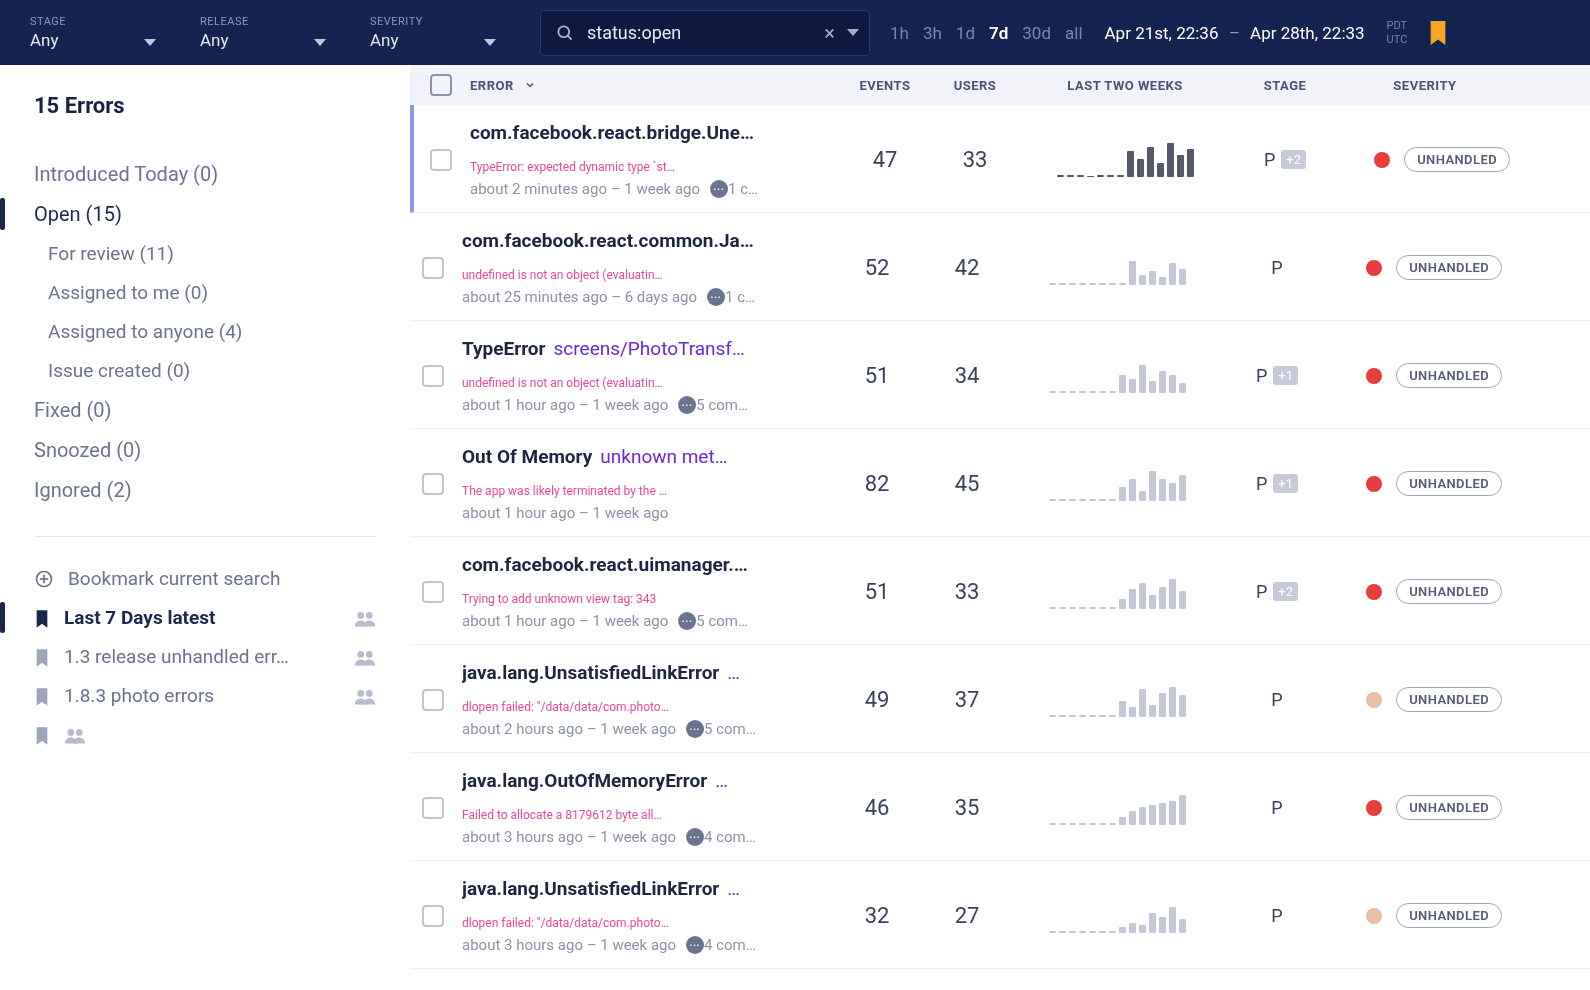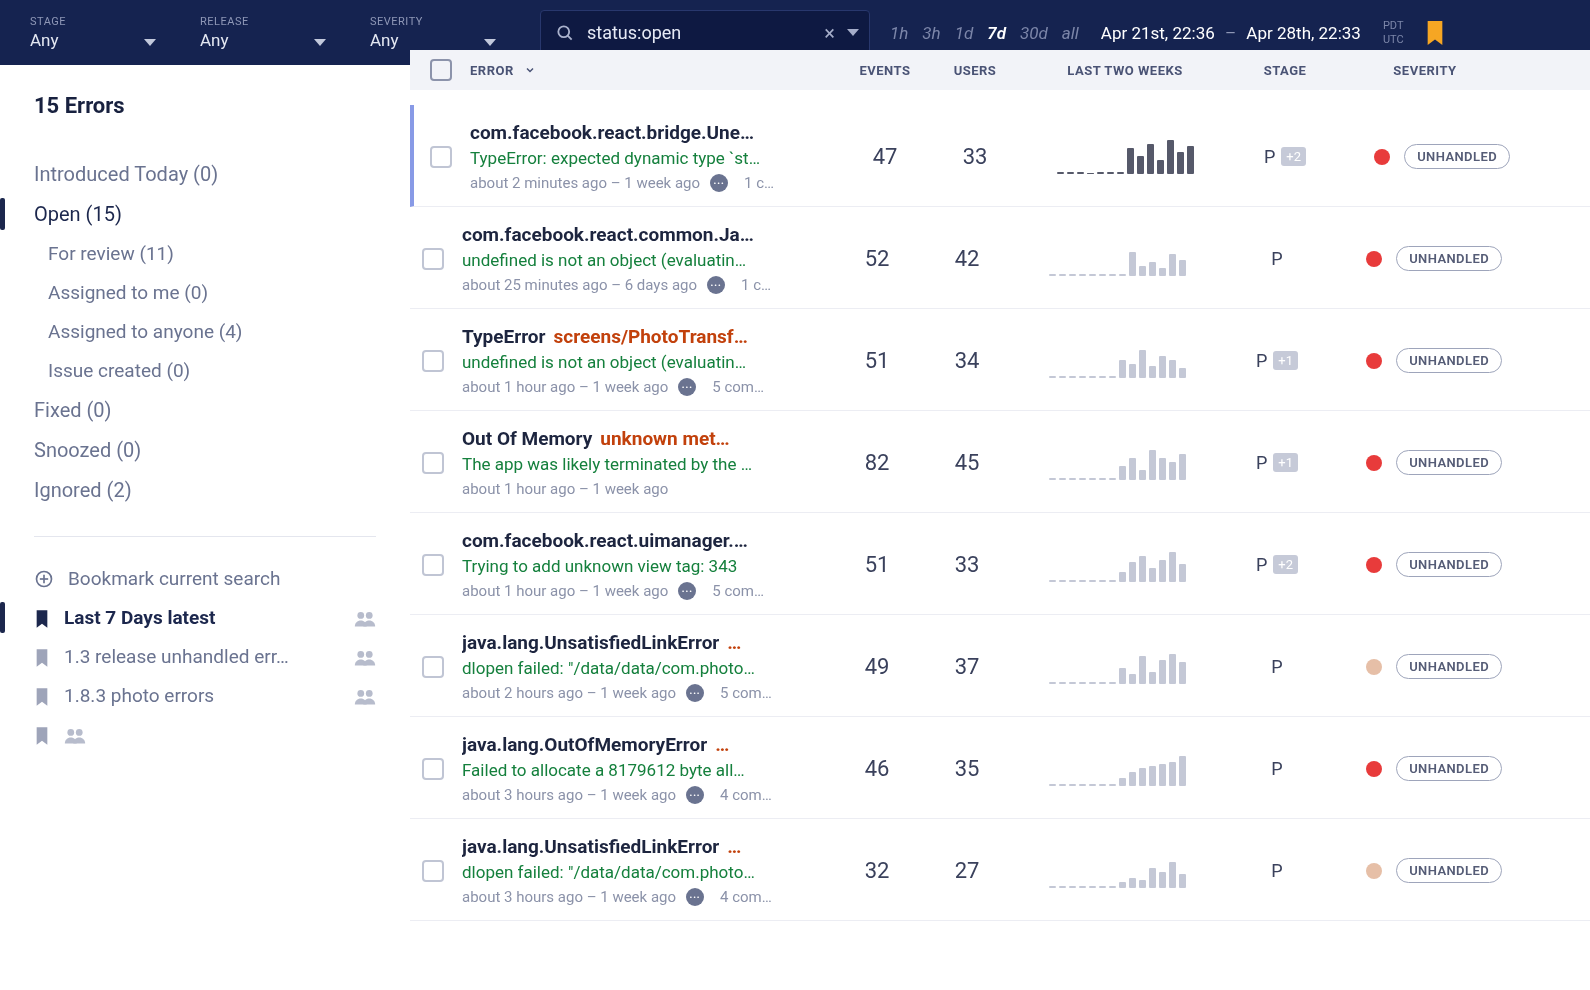--- a/index.html
+++ b/index.html
@@ -12,21 +12,21 @@
 .filter .val   { font-size: 17px; color: #e4e8f2; margin-top: 2px; }
 .filter .caret { position: absolute; right: 4px; bottom: 4px; }
 .caret { width: 0; height: 0; border-left: 6px solid transparent; border-right: 6px solid transparent; border-top: 7px solid #c2c9dc; display:inline-block; }
 
 .searchbox { display:flex; align-items:center; width: 330px; height: 46px; background:#0e1942; border:1px solid #28376d; border-radius:4px; padding:0 10px 0 14px; margin-right: 20px;}
 .searchbox svg { flex: 0 0 auto; }
 .searchbox .query { flex:1; font-size:18px; color:#e6eaf5; margin-left:12px; white-space:nowrap; overflow:hidden; }
 .searchbox .clear { font-size:20px; color:#a5adc9; padding:0 8px; cursor:pointer; }
 .searchbox .caret { margin-left:4px; border-top-color:#a5adc9; }
 
-.ranges { display:flex; gap:14px; font-size:17px; color:#7c86a9; margin-right: 22px; font-style: italic; }
+.ranges { display:flex; gap:14px; font-size:17px; color:#7c86a9; margin-right: 22px; }
 .ranges span.active { color:#fff; font-weight:600; }
 .ranges span { cursor:pointer; }
 
 .dates { font-size:17px; color:#fff; white-space:nowrap; }
 .dates .dash { color:#8e97b6; margin:0 6px; }
 
 .tz { margin-left: 22px; font-size:11px; color:#7c86a9; line-height:1.2; }
 .bookmark-flag { margin-left: 20px; }
 .bookmark-flag svg { display:block; }
 
@@ -41,39 +41,39 @@
 .sb-sep { border:none; border-top:1px solid #e4e6ee; margin:26px 0 22px; }
 
 .bm-title { font-size:22px; font-weight:700; color:#1c274d; margin-bottom:18px; }
 .bm-item { display:flex; align-items:center; gap:14px; font-size:19px; color:#6a7390; padding:8px 0; cursor:pointer; }
 .bm-item.active { color:#1c274d; font-weight:700; position:relative; }
 .bm-item.active::before { content:""; position:absolute; left:-34px; top:4px; bottom:4px; width:5px; background:#1c274d; border-radius:2px; }
 .bm-item .txt { flex:1; white-space:nowrap; overflow:hidden; text-overflow:ellipsis; }
 .bm-item .share { color:#b7bccc; }
 
 
-.colhead { position:absolute; left:410px; right:0; top:50px; height:40px; background:#f2f3f8; display:flex; align-items:center; padding:0 28px 0 20px; font-size:13px; font-weight:700; letter-spacing:.5px; color:#4a5375; }
+.colhead { position:absolute; left:410px; right:0; top:65px; height:40px; background:#f2f3f8; display:flex; align-items:center; padding:0 28px 0 20px; font-size:13px; font-weight:700; letter-spacing:.5px; color:#4a5375; }
 .colhead .chk { width:22px; height:22px; border:2px solid #8c93ab; border-radius:4px; margin-right:18px; }
 .col-error { flex:0 0 370px; display:flex; align-items:center; gap:10px; }
 .col-events { width:90px;  text-align:center; }
 .col-users  { width:90px;  text-align:center; }
 .col-spark  { width:210px; text-align:center; }
 .col-stage  { width:110px; text-align:center; }
 .col-sev    { width:170px; text-align:center; }
 
 
 .list { position:absolute; left:410px; right:0; top:105px; bottom:0; overflow:hidden; }
 .row  { display:flex; align-items:center; padding:16px 28px 14px 12px; border-bottom:1px solid #ecedf3; position:relative; }
 .row .chk { width:22px; height:22px; border:2px solid #c0c5d4; border-radius:4px; margin-right:18px; flex:0 0 auto; }
 .row .maincol { flex:0 0 370px; overflow:hidden; }
 .row .title { font-size:19px; font-weight:700; color:#1d253f; white-space:nowrap; overflow:hidden; text-overflow:ellipsis; }
-.row .title .ctx { font-weight:700; color:#c2410c; margin-left:8px;text-align:right; }
-.row .msg   { font-size:17px; color:#15803d; margin-top:4px; white-space:nowrap; overflow:hidden; text-overflow:ellipsis; }
+.row .title .ctx { font-weight:400; color:#6d28d9; margin-left:8px;text-align:right; }
+.row .msg   { font-size:12px; color:#ec4899; margin-top:16px; white-space:nowrap; overflow:hidden; text-overflow:ellipsis; }
 .row .meta  { font-size:15px; color:#8b92a9; margin-top:6px; display:flex; align-items:center; gap:10px; white-space:nowrap; }
-.row .meta .cpill { display:inline-flex; align-items:center; gap:16px;justify-content:center; }
+.row .meta .cpill { display:inline-flex; align-items:center; gap:0;justify-content:center; }
 .row .meta .dots { width:18px; height:18px; border-radius:50%; background:#6a7390; display:inline-flex; align-items:center; justify-content:center; }
 .row .meta .dots::after { content:"•••"; color:#fff; font-size:8px; letter-spacing:1px; }
 .row .events { width:90px; text-align:center; font-size:22px; color:#3a415c; }
 .row .users  { width:90px; text-align:center; font-size:22px; color:#3a415c; }
 .row .spark  { width:210px; display:flex; align-items:flex-end; justify-content:center; gap:3px; height:34px; }
 .row .spark span { width:7px; background:#c4c8d6; border-radius:1px; }
 .row:first-child .spark span { background:#56596a; }
 .row .stage  { width:110px; text-align:center; font-size:18px; color:#3a415c; display:flex; align-items:center; justify-content:center; gap:6px; }
 .row .stage .plus { background:#c6cad8; color:#fff; font-size:13px; padding:2px 5px; border-radius:3px; }
 .row .sev    { width:170px; display:flex; align-items:center; justify-content:flex-end; gap:14px; }

